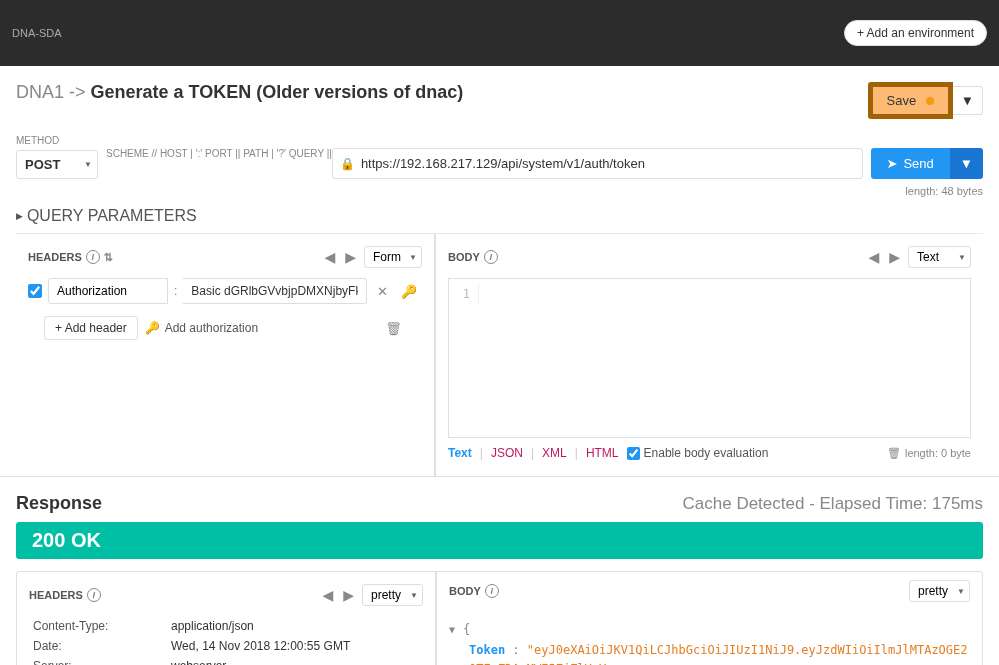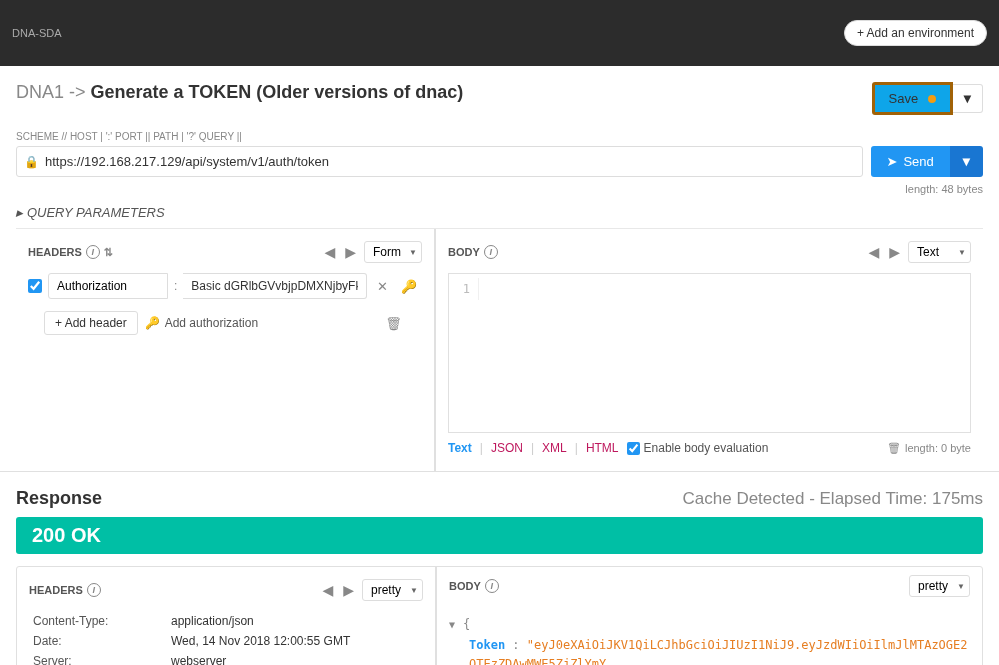--- a/index.html
+++ b/index.html
@@ -9,43 +9,43 @@
     
     .main-container { background: #fff; padding: 0; }
     
     .request-area { background: #fff; padding: 16px 16px 0 16px; border-bottom: 1px solid #e0e0e0; }
     
     .request-title-row { display: flex; align-items: flex-start; justify-content: space-between; margin-bottom: 16px; }
     .request-title { font-size: 18px; font-weight: 400; color: #333; }
     .request-title strong { font-weight: 600; }
     
     .save-btn-group { display: flex; align-items: center; }
-    .save-btn { background: #0ea5e9; border: 3px solid #a16207; padding: 6px 14px; font-size: 13px; cursor: pointer; border-radius: 3px 0 0 3px; color: #333; }
+    .save-btn { background: #fdba74; border: 5px solid #a16207; padding: 6px 14px; font-size: 13px; cursor: pointer; border-radius: 3px 0 0 3px; color: #333; }
     .save-btn-dot { width: 8px; height: 8px; background: #f39c12; border-radius: 50%; display: inline-block; margin-left: 6px; }
     .save-btn-arrow { background: #fff; border: 1px solid #ddd; border-left: none; padding: 6px 8px; cursor: pointer; border-radius: 0 3px 3px 0; color: #333; }
     .method-label { font-size: 10px; color: #888; font-weight: 500; text-transform: uppercase; margin-bottom: 4px; }
     .scheme-label { font-size: 10px; color: #888; font-weight: 500; text-transform: uppercase; margin-bottom: 4px; }
     
     .method-select-wrap { display: flex; flex-direction: column; }
-    .url-wrap { display: flex; flex-direction: column; flex: 1; justify-content: center; }
+    .url-wrap { display: flex; flex-direction: row; flex: 1; justify-content: center; }
     
     .method-select { padding: 6px 8px; border: 1px solid #ddd; border-radius: 3px; font-size: 13px; font-weight: 600; color: #333; background: #fff; cursor: pointer; appearance: none; padding-right: 20px; }
     .method-select-container { position: relative; display: inline-flex; align-items: center; }
     .method-select-container::after { content: '▼'; position: absolute; right: 6px; font-size: 8px; color: #666; pointer-events: none; }
     .url-input { flex: 1; padding: 7px 10px 7px 30px; border: 1px solid #ddd; border-radius: 3px; font-size: 13px; color: #333; }
     .url-input-wrap { position: relative; flex: 1; display: flex; align-items: center; }
     .url-input-wrap .lock { position: absolute; left: 8px; color: #888; font-size: 12px; }
     
     .send-btn { background: #2196f3; color: #fff; border: none; padding: 8px 16px; font-size: 13px; font-weight: 500; cursor: pointer; border-radius: 3px 0 0 3px; display: flex; align-items: center; gap: 6px; }
     .send-btn-arrow { background: #1976d2; color: #fff; border: none; padding: 8px 10px; cursor: pointer; border-radius: 0 3px 3px 0; }
     
     .length-note { text-align: right; font-size: 11px; color: #888; padding: 2px 0 4px 0; }
     
     .query-params-row { padding: 6px 0 8px 0; }
-    .query-params-toggle { font-size: 13px; color: #555; cursor: pointer; display: flex; align-items: center; gap: 4px; font-style: italic; }
+    .query-params-toggle { font-size: 16px; color: #555; cursor: pointer; display: flex; align-items: center; gap: 4px; }
     .query-params-toggle::before { content: '▶'; font-size: 9px; }
     
     .headers-body-row { display: flex; border-top: 1px solid #e8e8e8; }
     
     .headers-panel { width: 420px; border-right: 2px solid #e0e0e0; padding: 12px; }
     .body-panel { flex: 1; padding: 12px; }
     
     .panel-header { display: flex; align-items: center; justify-content: space-between; margin-bottom: 10px; }
     .panel-title { font-size: 11px; font-weight: 600; text-transform: uppercase; color: #555; display: flex; align-items: center; gap: 4px; }
     .info-icon { width: 14px; height: 14px; border-radius: 50%; border: 1px solid #888; display: inline-flex; align-items: center; justify-content: center; font-size: 9px; color: #888; font-style: italic; font-weight: bold; }
@@ -131,20 +131,31 @@
       <div class="save-btn-group">
         <button class="save-btn">
           <span>Save</span>
           <span class="save-btn-dot"></span>
         </button>
         <button class="save-btn-arrow">▼</button>
       </div>
     </div>
 
     <div style="display:flex; align-items:flex-end; gap:8px; margin-bottom:4px;">
+      <div class="method-select-wrap">
+        <div class="method-label">METHOD</div>
+        <div class="method-select-container">
+          <select class="method-select">
+            <option>POST</option>
+            <option>GET</option>
+            <option>PUT</option>
+            <option>DELETE</option>
+          </select>
+        </div>
+      </div>
       <div class="url-wrap">
         <div class="scheme-label">SCHEME // HOST | ':' PORT || PATH | '?' QUERY ||</div>
         <div class="url-input-wrap">
           <span class="lock">🔒</span>
           <input class="url-input" type="text" style="padding: 7px 10px 7px 28px; width: 100%; border: 1px solid rgb(221, 221, 221); border-radius: 3px; font-size: 13px;" value="https://192.168.217.129/api/system/v1/auth/token">
         </div>
       </div>
       <div style="display:flex; flex-shrink:0;">
         <button class="send-btn">
           <span style="font-size:13px;">➤</span>

